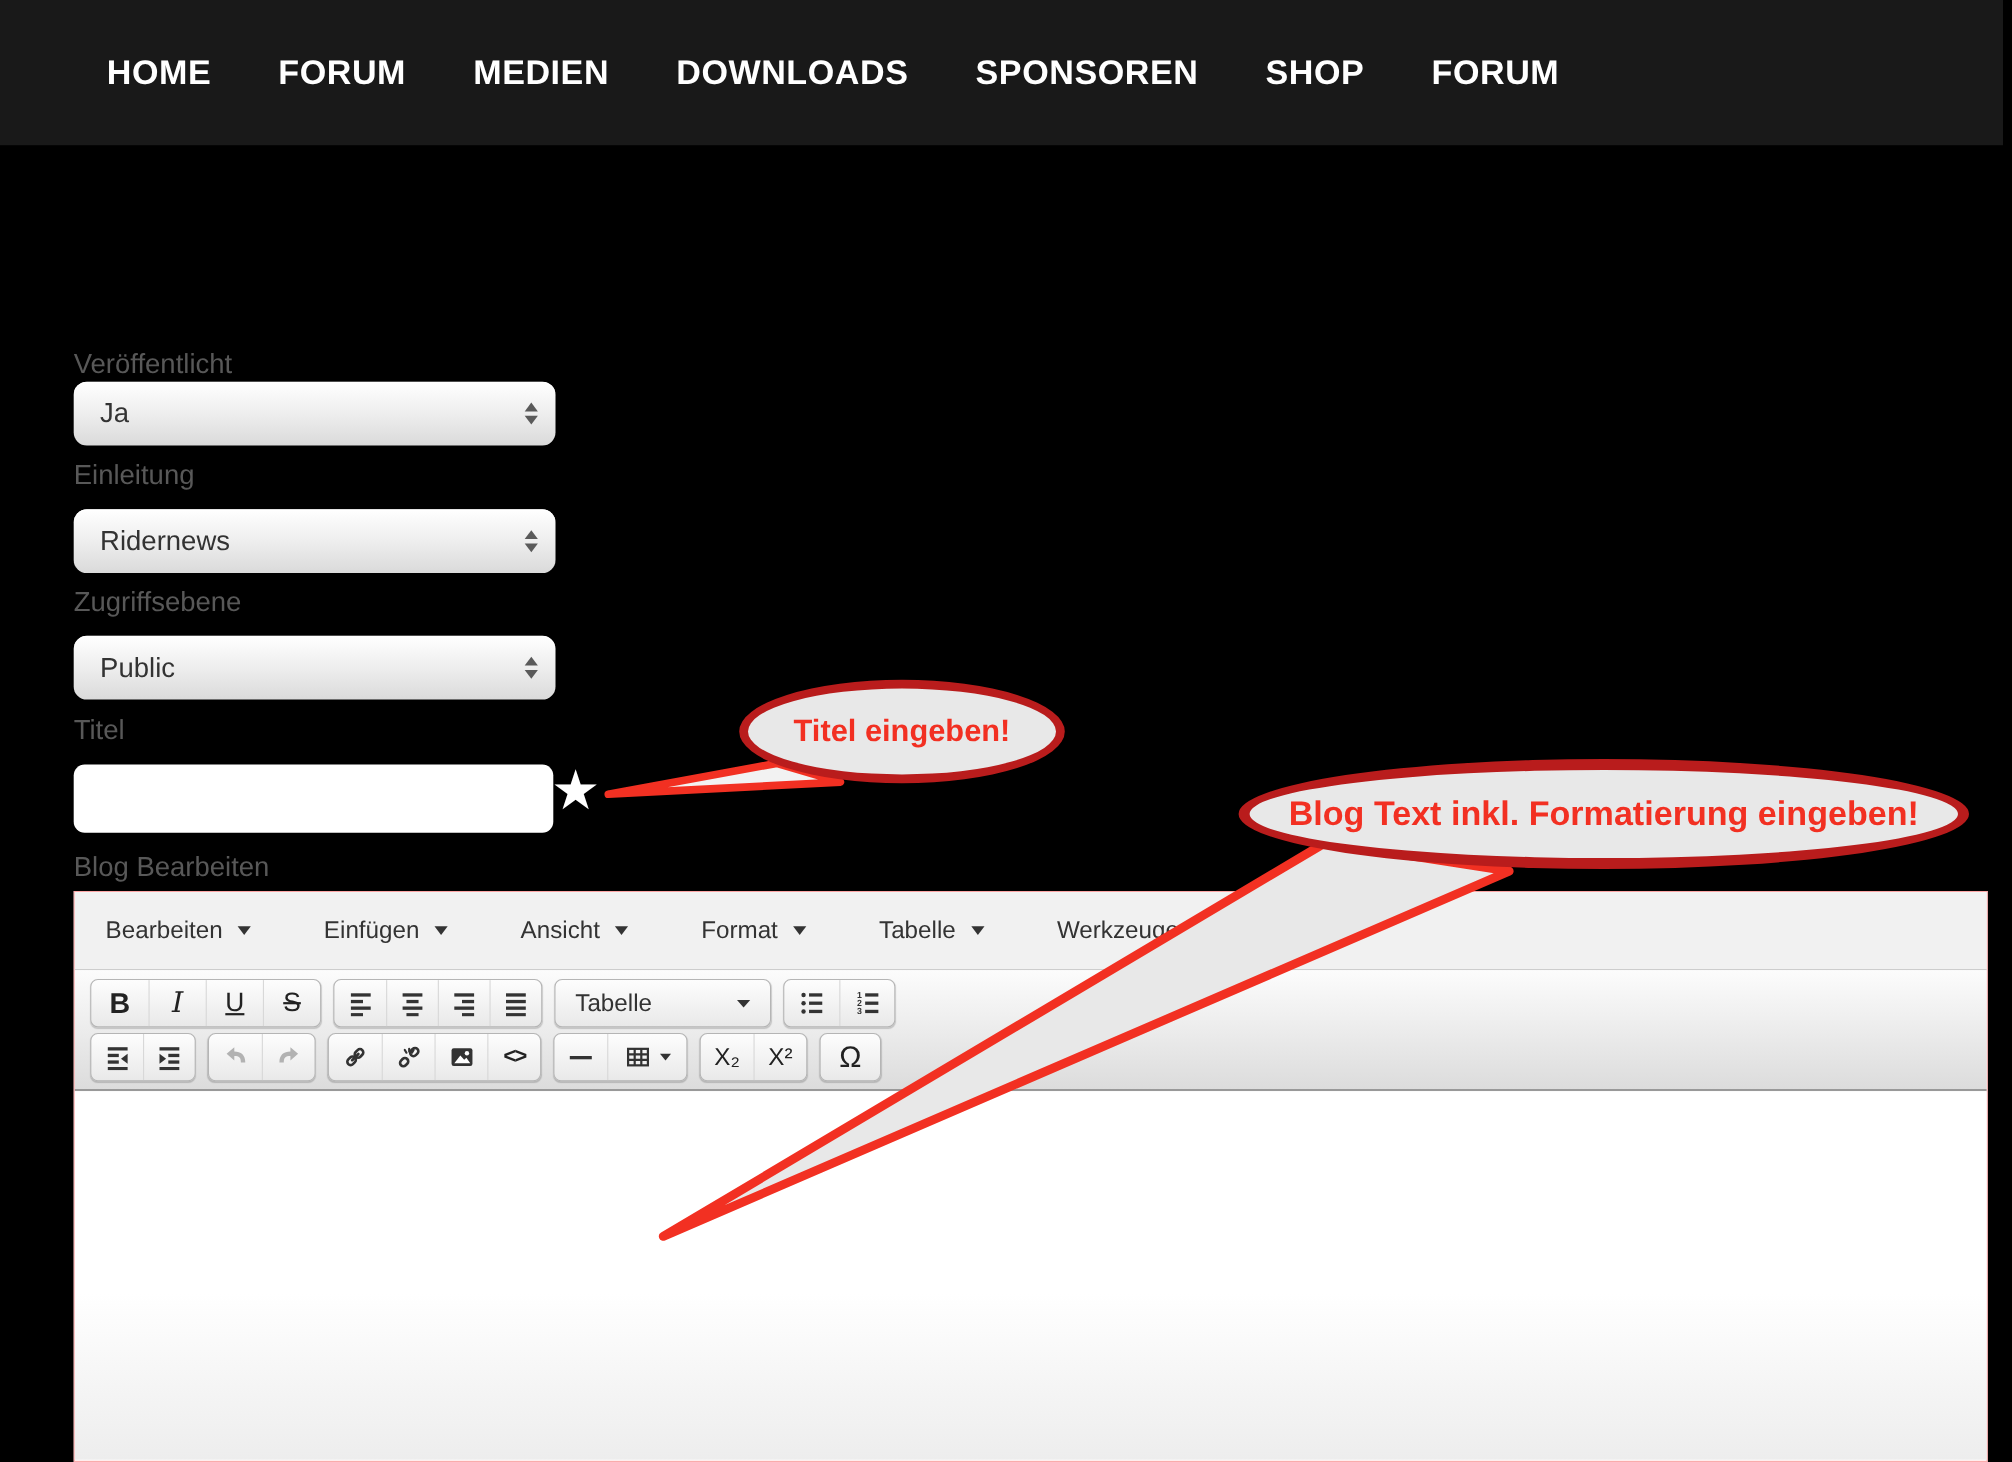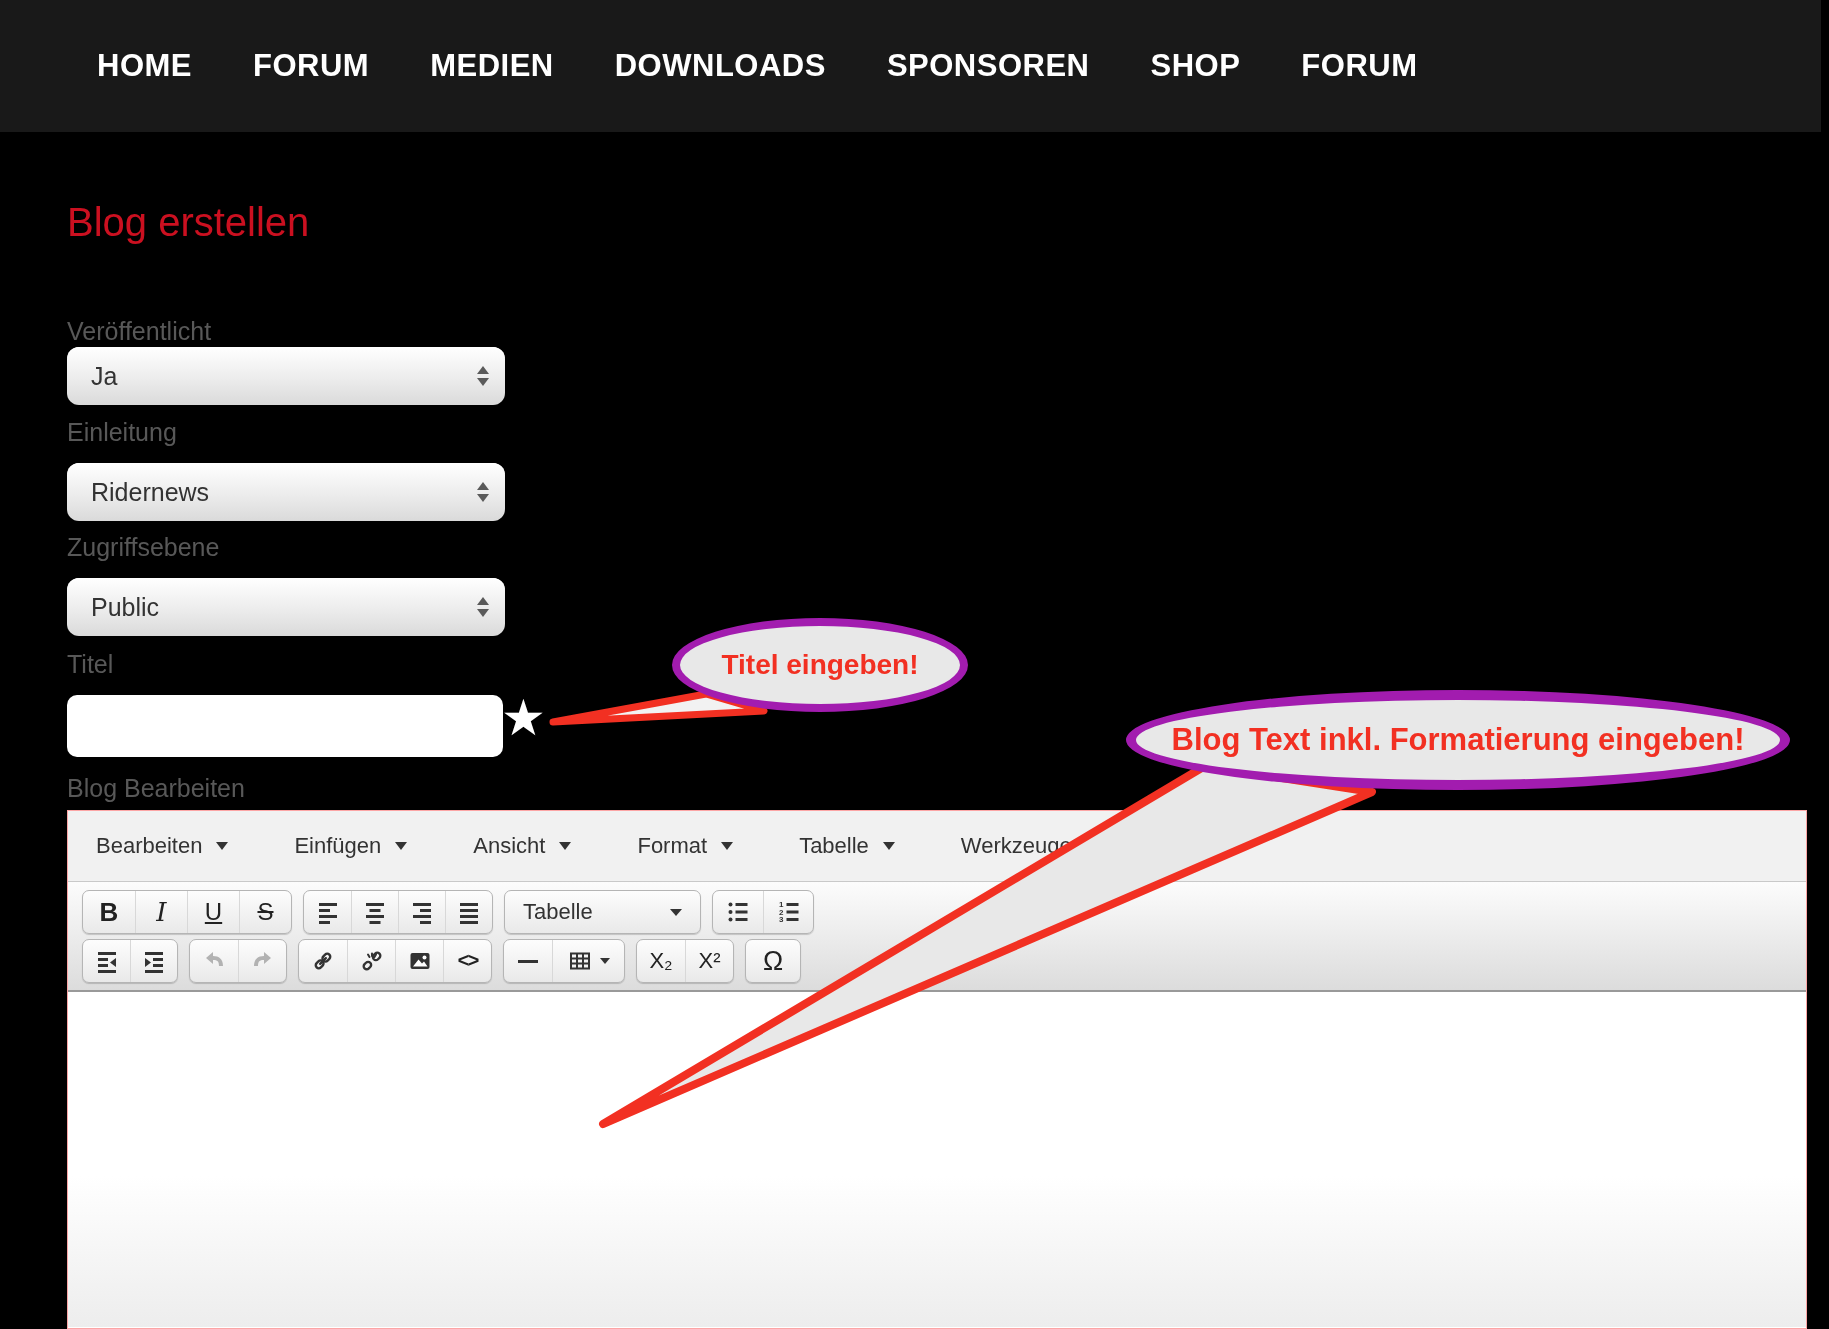--- a/index.html
+++ b/index.html
@@ -62,42 +62,41 @@
   .g-omega{font-size:27px;color:#222;}
   .format-btn{width:195px;display:flex;align-items:center;justify-content:space-between;
               padding:0 18px;font-size:22px;color:#333;box-sizing:border-box;}
   .hr-bar{width:20px;height:3px;background:#333;display:inline-block;}
   .ico{display:block;}
 
   .content-area{height:335px;background:linear-gradient(180deg,#ffffff 55%,#ededed 100%);outline:none;}
 
   
   .overlay{position:absolute;left:0;top:0;z-index:5;pointer-events:none;}
-  .bubble{position:absolute;border-radius:50%;background:#e8e8e8;border:8px solid #a21caf;
+  .bubble{position:absolute;border-radius:50%;background:#e8e8e8;border:8px solid #b91c1c;
           box-sizing:border-box;display:flex;align-items:center;justify-content:center;
           color:#f23022;font-weight:bold;z-index:6;}
   .bubble1{left:672px;top:618px;width:296px;height:94px;font-size:28px;}
   .bubble2{left:1126px;top:690px;width:664px;height:100px;font-size:31px;border-width:10px;}
 </style>
 </head>
 <body>
 
 <div class="screen">
 
   <div class="nav">
     <span class="nav-item">HOME</span>
     <span class="nav-item">FORUM</span>
     <span class="nav-item">MEDIEN</span>
     <span class="nav-item">DOWNLOADS</span>
     <span class="nav-item">SPONSOREN</span>
     <span class="nav-item">SHOP</span>
     <span class="nav-item">FORUM</span>
   </div>
 
-  <div class="page-heading">Blog erstellen</div>
 
   <div class="field-label lbl-published">Veröffentlicht</div>
   <div class="field-label lbl-category">Einleitung</div>
   <div class="field-label lbl-access">Zugriffsebene</div>
   <div class="field-label lbl-title">Titel</div>
   <div class="field-label lbl-intro">Blog Bearbeiten</div>
 
   <div class="sel sel-category">
     <span>Ridernews</span>
     <span class="stepper">

